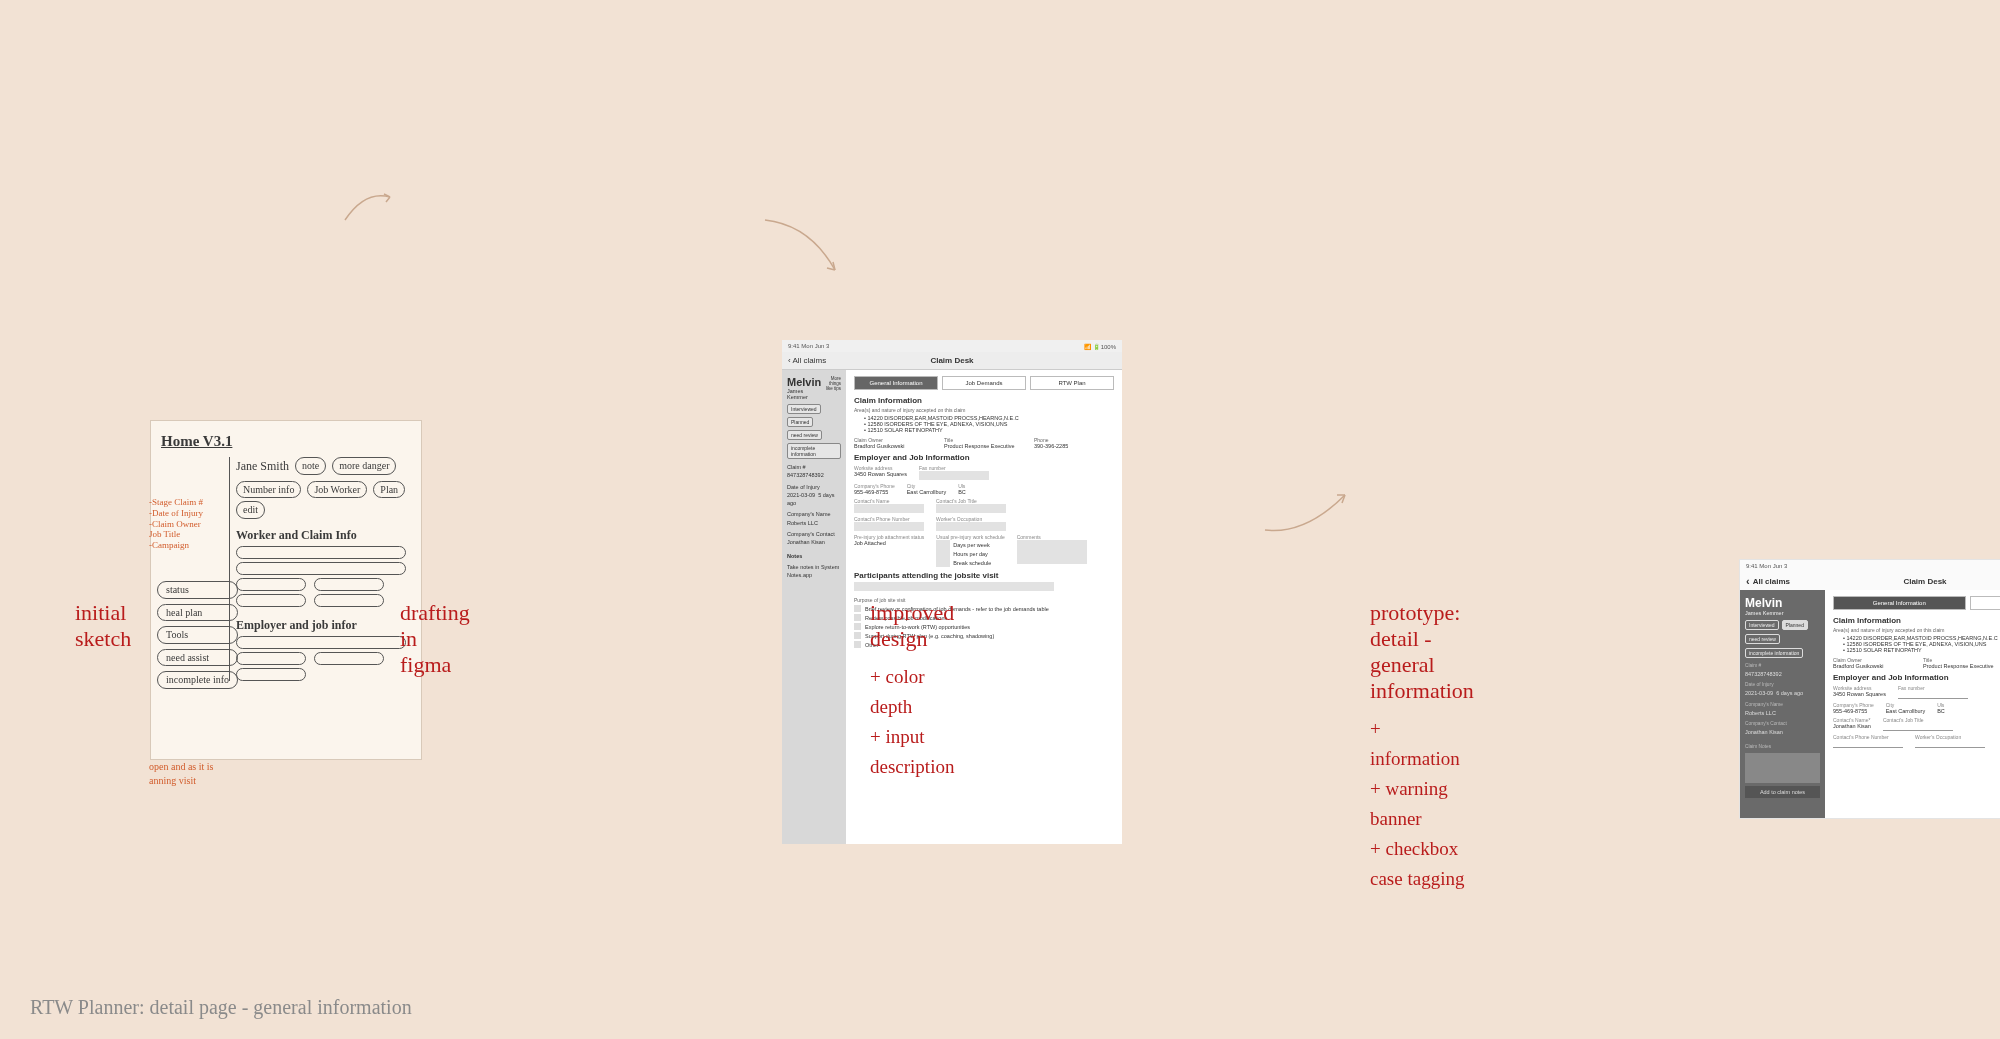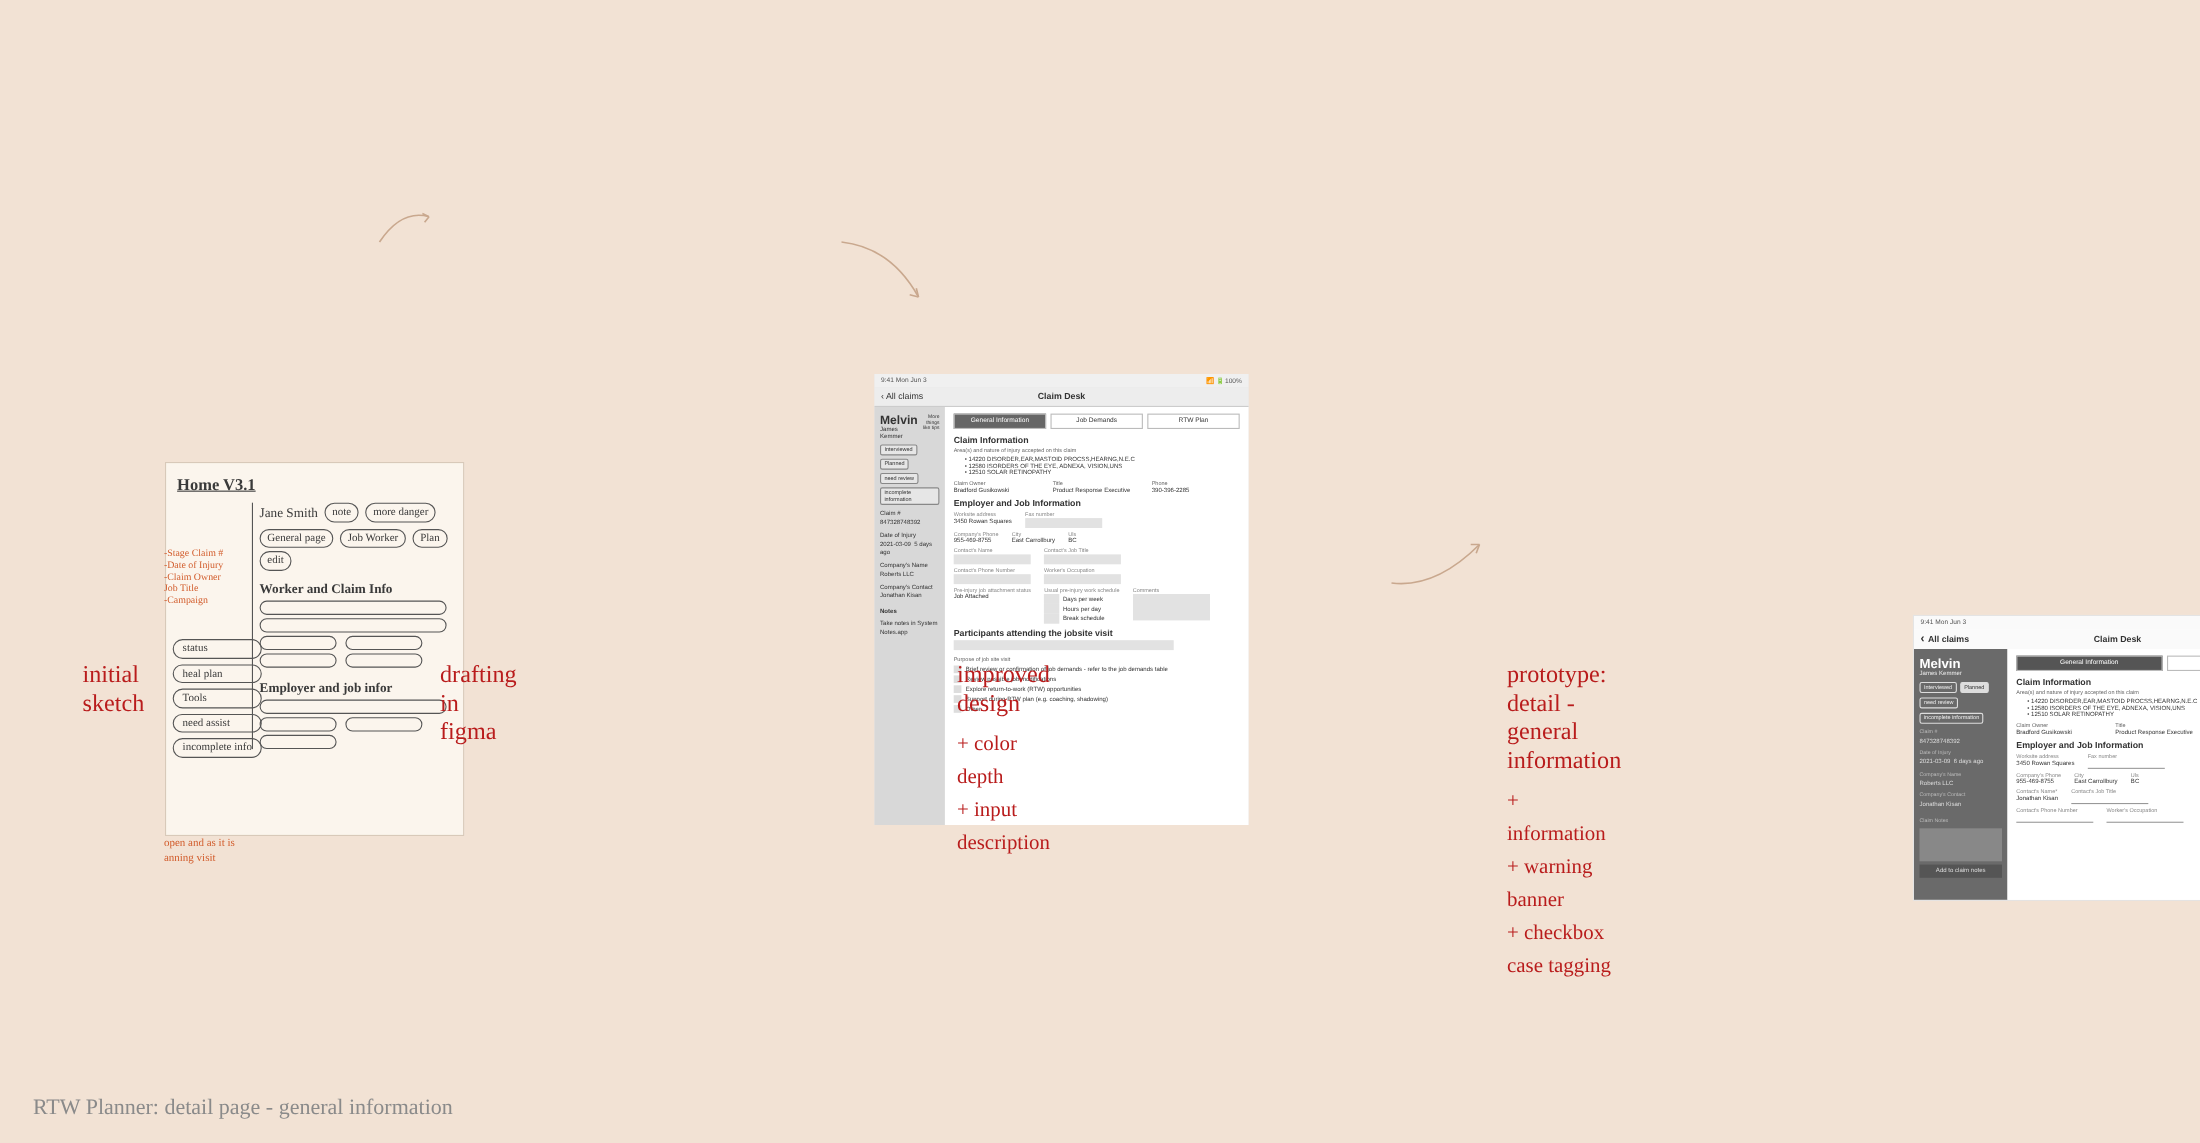--- a/index.html
+++ b/index.html
@@ -40,21 +40,21 @@
   #sketch .pill { border: 1px solid #555; border-radius: 10px; padding: 1px 6px; font-size: 10px; }
   #sketch .oval { border: 1px solid #555; border-radius: 10px; padding: 1px 8px; font-size: 10px; }
   #sketch .bar { border: 1px solid #555; border-radius: 10px; height: 13px; width: 170px; }
   #sketch .bar.sm { width: 70px; display: inline-block; }
   #sketch .left-notes { position: absolute; left: -2px; top: 76px; font-size: 9px; color: #d25d2d; width: 66px; line-height: 1.2;}
   #sketch .bottom-note { position: absolute; left: -2px; bottom: -28px; color: #d25d2d; font-size: 10px; }
   #sketch .mainbox { border-left: 1px solid #555; padding-left: 6px; margin-left: 68px;}
 
   
   #figma {
-    position: absolute; left: 395px; top: 170px; width: 340px; height: 410px;
+    position: absolute; left: 382px; top: 170px; width: 340px; height: 504px;
     background: #e7e7e8;
     font-size: 6px; color: #333;
   }
   .ipad-statusbar {
     height: 12px; background: #f0f0f0;
     display: flex; justify-content: space-between; align-items: center;
     padding: 0 6px; font-size: 6px; color: #555;
   }
   #figma .navbar, #improved .navbar, #proto .navbar {
     height: 18px; display: flex; align-items: center; justify-content: center;
@@ -126,21 +126,21 @@
       <div>-Claim Owner Job Title</div>
       <div>-Campaign</div>
     </div>
     <div class="mainbox">
       <div class="row">
         <span>Jane Smith</span>
         <span class="pill">note</span>
         <span class="pill">more danger</span>
       </div>
       <div class="row" style="margin-top:6px">
-        <span class="pill">General page</span>
+        <span class="pill">Number info</span>
         <span class="pill">Job Worker</span>
         <span class="pill">Plan</span>
       </div>
       <div class="row">
           <span class="pill">edit</span>
         </div>
       <div style="margin-top:8px; font-weight:600;">Worker and Claim Info</div>
       <div class="row">
           <span class="bar"></span>
         </div>

